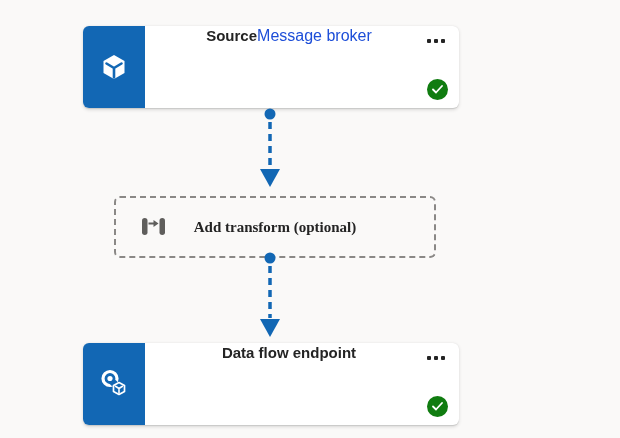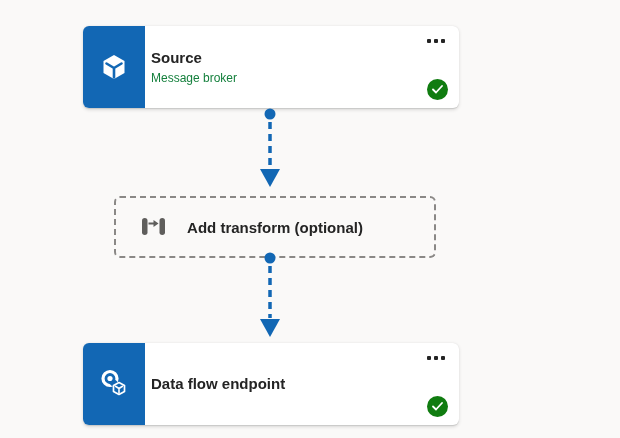--- a/index.html
+++ b/index.html
@@ -32,35 +32,35 @@
     flex: 0 0 62px;
     background: #1267b4;
     border-radius: 6px 0 0 6px;
     display: flex;
     align-items: center;
     justify-content: center;
   }
   .card-body {
     flex: 1;
     display: flex;
-    flex-direction: column;
-    justify-content: center;
-    padding-left: 6px;
+    flex-direction: row;
+    justify-content: center;
+    padding-left: 14px;
     padding-right: 40px;
   }
   .card-title {
     font-size: 15px;
     font-weight: 700;
     color: #242424;
     line-height: 20px;
   }
   .card-subtitle {
-    font-size: 12px;
+    font-size: 16px;
     font-weight: 400;
-    color: #15803d;
+    color: #1d4ed8;
     line-height: 18px;
     margin-top: 1px;
   }
 
   
   .more-btn {
     position: absolute;
     top: 7px;
     right: 10px;
     width: 26px;
@@ -100,20 +100,21 @@
     top: 196px;
     width: 322px;
     height: 62px;
     border: 2px dashed #8a8886;
     border-radius: 6px;
     display: flex;
     align-items: center;
     justify-content: center;
     cursor: pointer;
     background: transparent;
+    font-family: Liberation Serif, serif;
   }
   .transform-icon-wrap {
     position: absolute;
     left: 24px;
     top: 50%;
     transform: translateY(-50%);
     display: flex;
   }
   .transform-label {
     font-size: 15px;

